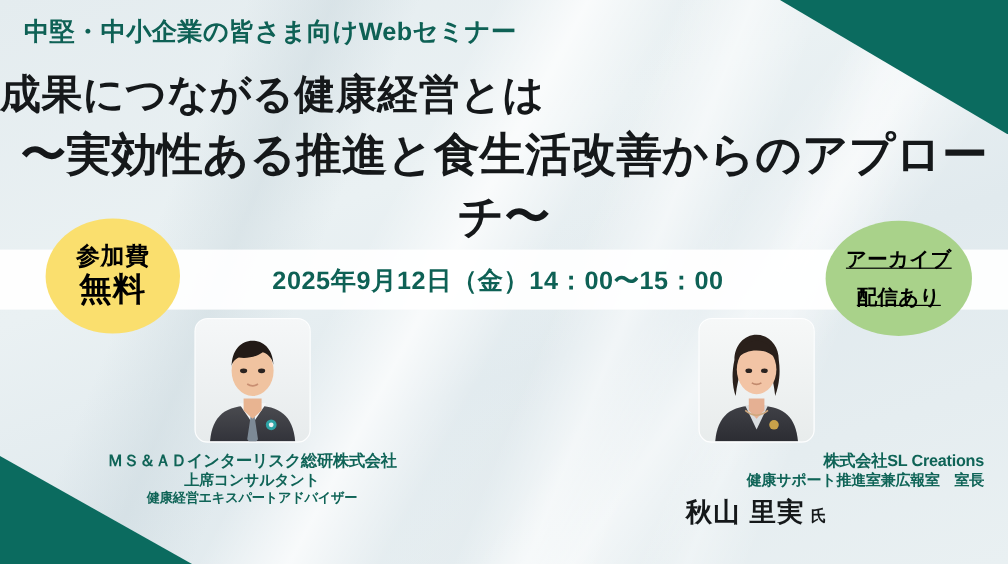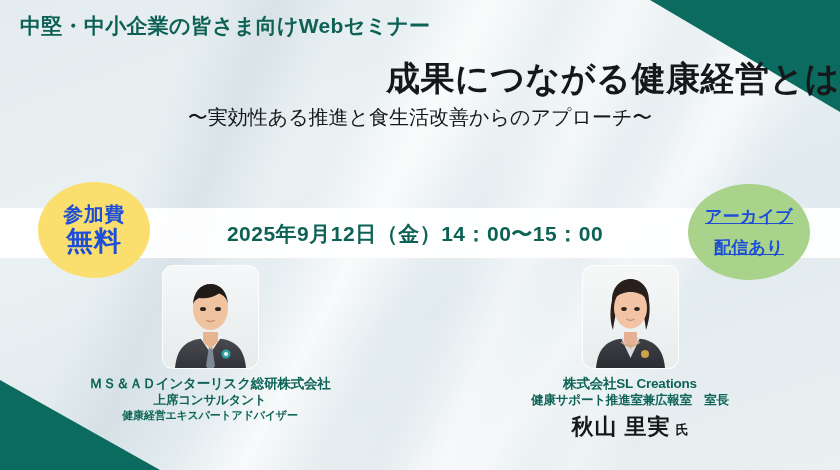--- a/index.html
+++ b/index.html
@@ -50,32 +50,32 @@
     background:rgba(255,255,255,.92);
   }
   
   .kicker{
     position:absolute;left:20px;top:12px;
     font-size:21px;font-weight:700;color:#0e6155;
     letter-spacing:.3px;white-space:nowrap;
   }
   
   .title-main{
-    position:absolute;left:0;right:0;top:56px;text-align:right;
+    position:absolute;left:0;right:0;top:56px;text-align:left;
     font-size:34px;font-weight:700;color:#15181a;letter-spacing:.5px;
   }
   .title-sub{
     position:absolute;left:0;right:0;top:104px;text-align:center;
-    font-size:20px;font-weight:400;color:#15181a;letter-spacing:0px;
+    font-size:38px;font-weight:700;color:#15181a;letter-spacing:0px;
   }
   
   .badge{
     position:absolute;border-radius:50%;
     display:flex;flex-direction:column;align-items:center;justify-content:center;
-    color:#1d4ed8;font-weight:700;line-height:1.05;text-align:center;
+    color:#000000;font-weight:700;line-height:1.05;text-align:center;
   }
   .badge-free{
     left:38px;top:182px;width:112px;height:96px;background:#fadf6e;
   }
   .badge-free .l1{font-size:20px;letter-spacing:.5px;}
   .badge-free .l2{font-size:27px;letter-spacing:1px;margin-top:2px;}
   .badge-archive{
     left:688px;top:184px;width:122px;height:96px;background:#a9d28a;text-decoration:underline;
   }
   .badge-archive .l1{font-size:17px;letter-spacing:.3px;}
@@ -105,21 +105,21 @@
   }
   .org .r1{font-size:13.5px;}
   .org .r2{font-size:12.5px;}
   .org .r3{font-size:11px;}
   .pname{
     margin-top:4px;color:#15181a;font-size:22px;font-weight:700;letter-spacing:1px;
     white-space:nowrap;
   }
   .pname .suffix{font-size:13px;font-weight:700;margin-left:5px;letter-spacing:0;}
   .spk-left .org{width:400px;}
-  .spk-right .org{width:380px;}
+  .spk-right .org{width:380px;text-align:right;}
 </style>
 </head>
 <body>
 
 <div class="banner">
 
   <div class="sheen"></div>
   <div class="tri-tr"></div>
   <div class="tri-bl"></div>
   <div class="band"></div>

